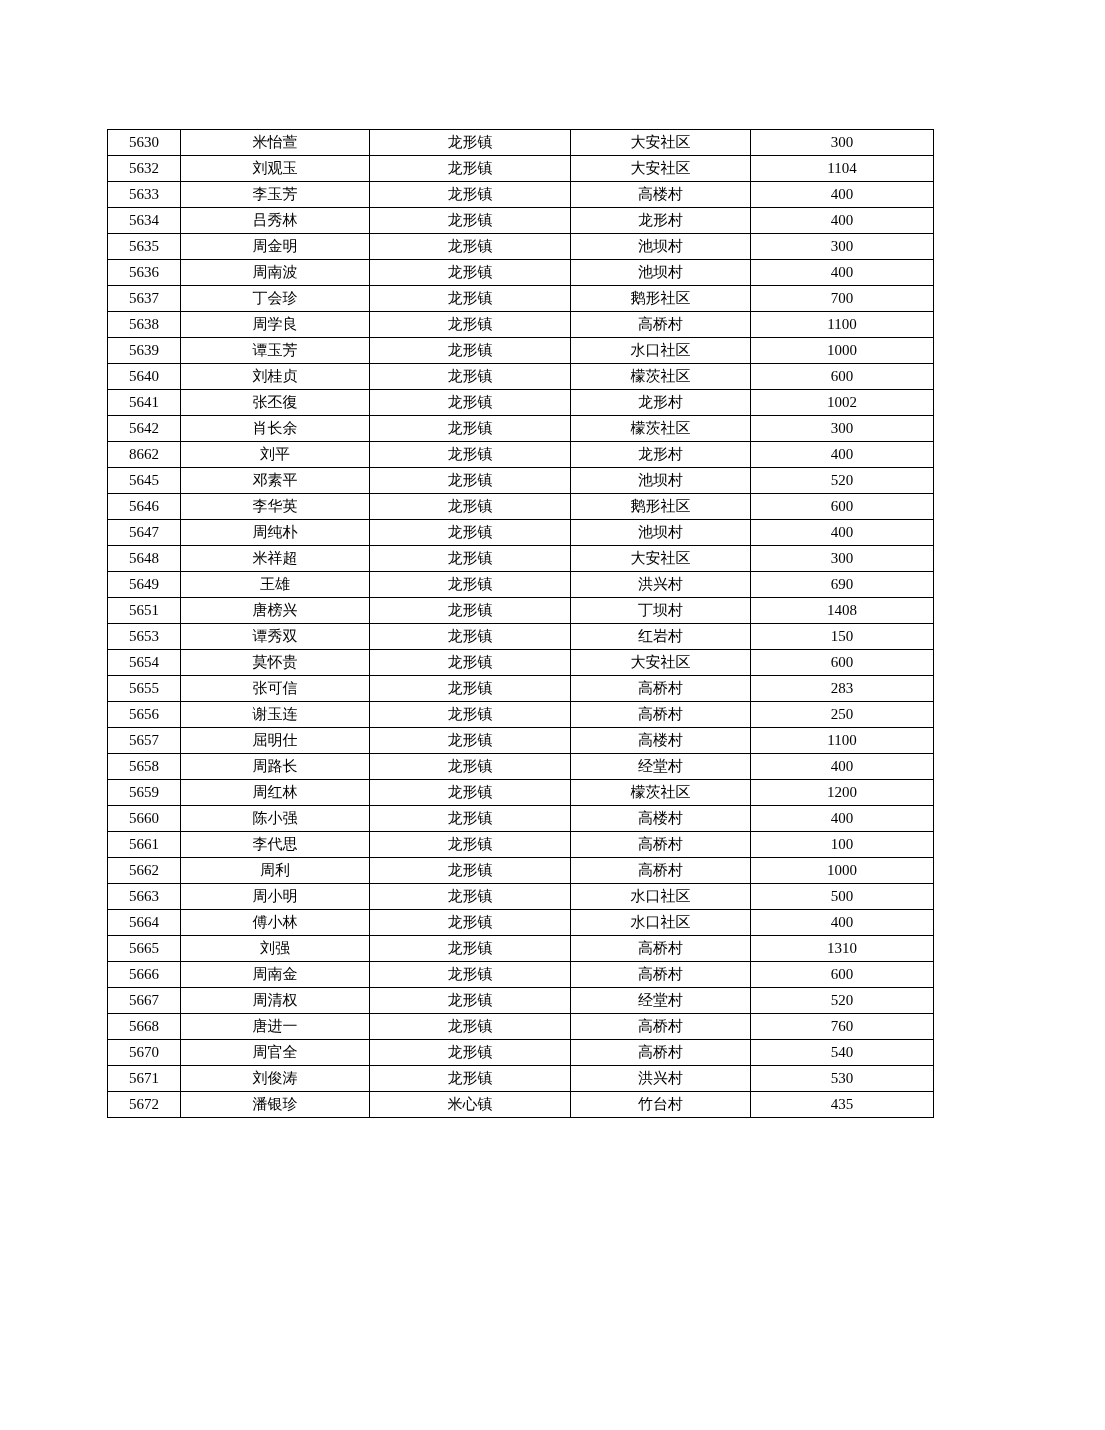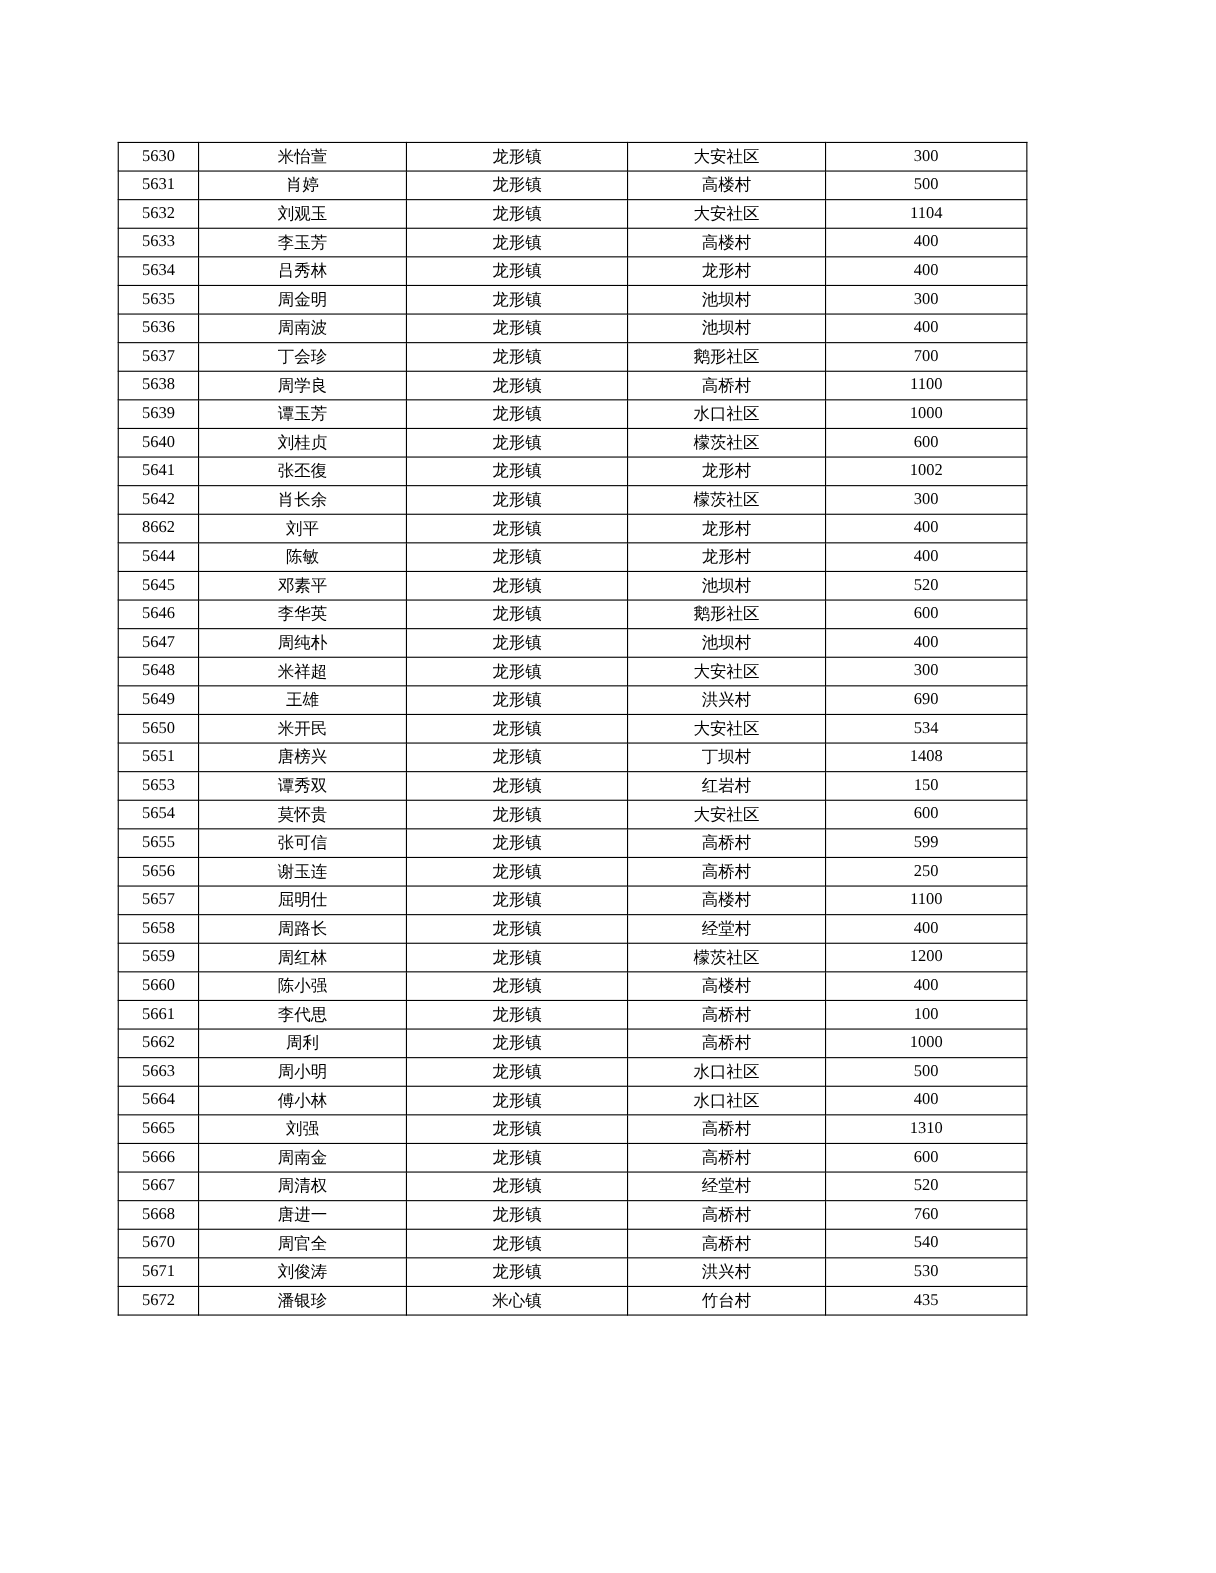--- a/index.html
+++ b/index.html
@@ -54,27 +54,20 @@
     </colgroup>
     <tbody id="table-body">
         <tr>
           <td>5630</td>
           <td>米怡萱</td>
           <td>龙形镇</td>
           <td>大安社区</td>
           <td>300</td>
         </tr>
         <tr>
-          <td>5631</td>
-          <td>肖婷</td>
-          <td>龙形镇</td>
-          <td>高楼村</td>
-          <td>500</td>
-        </tr>
-        <tr>
           <td>5632</td>
           <td>刘观玉</td>
           <td>龙形镇</td>
           <td>大安社区</td>
           <td>1104</td>
         </tr>
         <tr>
           <td>5633</td>
           <td>李玉芳</td>
           <td>龙形镇</td>
@@ -145,27 +138,20 @@
           <td>300</td>
         </tr>
         <tr>
           <td>8662</td>
           <td>刘平</td>
           <td>龙形镇</td>
           <td>龙形村</td>
           <td>400</td>
         </tr>
         <tr>
-          <td>5644</td>
-          <td>陈敏</td>
-          <td>龙形镇</td>
-          <td>龙形村</td>
-          <td>400</td>
-        </tr>
-        <tr>
           <td>5645</td>
           <td>邓素平</td>
           <td>龙形镇</td>
           <td>池坝村</td>
           <td>520</td>
         </tr>
         <tr>
           <td>5646</td>
           <td>李华英</td>
           <td>龙形镇</td>
@@ -187,27 +173,20 @@
           <td>300</td>
         </tr>
         <tr>
           <td>5649</td>
           <td>王雄</td>
           <td>龙形镇</td>
           <td>洪兴村</td>
           <td>690</td>
         </tr>
         <tr>
-          <td>5650</td>
-          <td>米开民</td>
-          <td>龙形镇</td>
-          <td>大安社区</td>
-          <td>534</td>
-        </tr>
-        <tr>
           <td>5651</td>
           <td>唐榜兴</td>
           <td>龙形镇</td>
           <td>丁坝村</td>
           <td>1408</td>
         </tr>
         <tr>
           <td>5653</td>
           <td>谭秀双</td>
           <td>龙形镇</td>
@@ -219,21 +198,21 @@
           <td>莫怀贵</td>
           <td>龙形镇</td>
           <td>大安社区</td>
           <td>600</td>
         </tr>
         <tr>
           <td>5655</td>
           <td>张可信</td>
           <td>龙形镇</td>
           <td>高桥村</td>
-          <td>599</td>
+          <td>283</td>
         </tr>
         <tr>
           <td>5656</td>
           <td>谢玉连</td>
           <td>龙形镇</td>
           <td>高桥村</td>
           <td>250</td>
         </tr>
         <tr>
           <td>5657</td>

